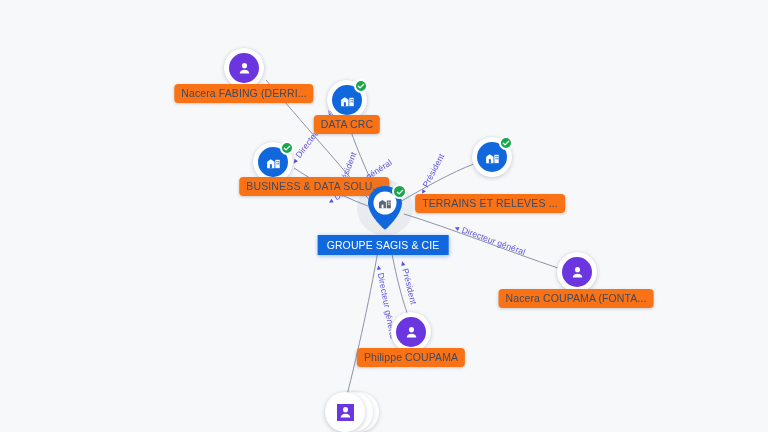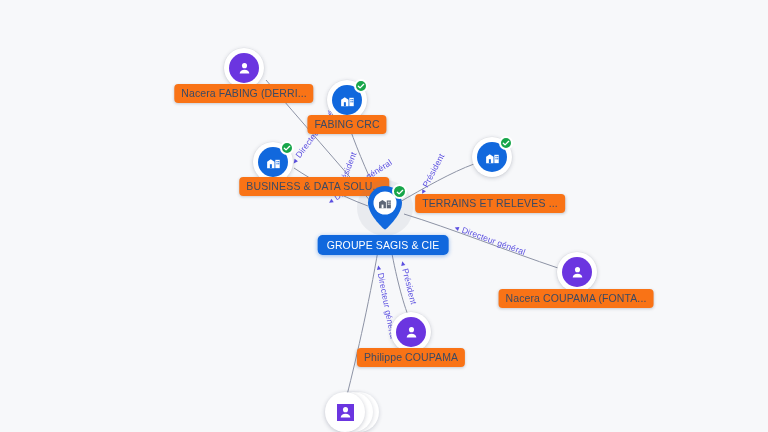--- a/index.html
+++ b/index.html
@@ -91,21 +91,21 @@
     border-radius:4px;
     white-space:nowrap;
     box-shadow:0 1px 3px rgba(30,40,70,.22);
     letter-spacing:.1px;
   }
   .label.primary{
     background:#1168dd;
     color:#ffffff;
     font-size:10.5px;
     padding:3.5px 9px;
-    border-radius:5px;
+    border-radius:0;
     box-shadow:0 1px 4px rgba(17,104,221,.45);
   }
   .label.upper{letter-spacing:.15px;}
 
   
   .elabel{
     position:absolute;
     color:#5b4fe0;
     font-size:8.5px;
     white-space:nowrap;
@@ -184,21 +184,21 @@
           <rect x="6.9" y="14.4" width="2.8" height="5.6" fill="#1168dd"></rect>
         </svg>
       </div>
       <div class="badge">
         <svg width="8" height="8" viewBox="0 0 24 24" fill="none" stroke="#ffffff" stroke-width="4" stroke-linecap="round" stroke-linejoin="round">
             <path d="M4 12.5l5.2 5.2L20 7"></path>
           </svg>
       </div>
     </div>
   </div>
-  <div class="label" style="left:347px;top:115px;">FABING CRC</div>
+  <div class="label" style="left:347px;top:115px;">DATA CRC</div>
 
   <div class="node" style="left:273px;top:162px;">
     <div class="avatar">
       <div class="disc company">
         <svg width="17" height="17" viewBox="0 0 24 24" fill="#ffffff">
           <path d="M3 20V11l5.2-3.6L13.4 11v9z"></path>
           <path d="M14.6 20V8.2h6.2V20z"></path>
           <rect x="16.2" y="10" width="1.6" height="1.6" fill="#1168dd"></rect>
           <rect x="18.6" y="10" width="1.6" height="1.6" fill="#1168dd"></rect>
           <rect x="16.2" y="13" width="1.6" height="1.6" fill="#1168dd"></rect>

